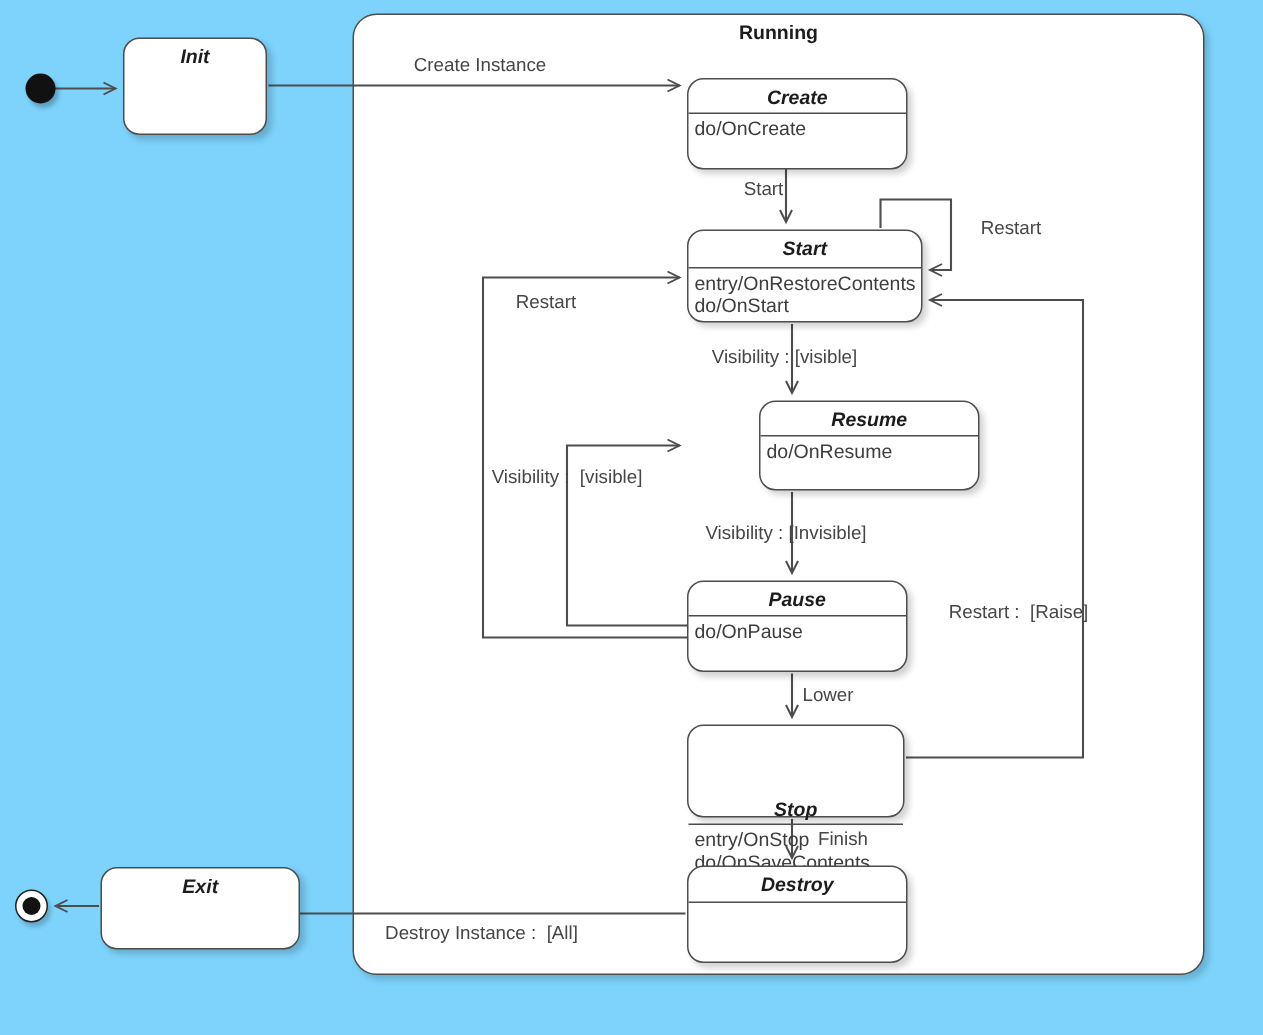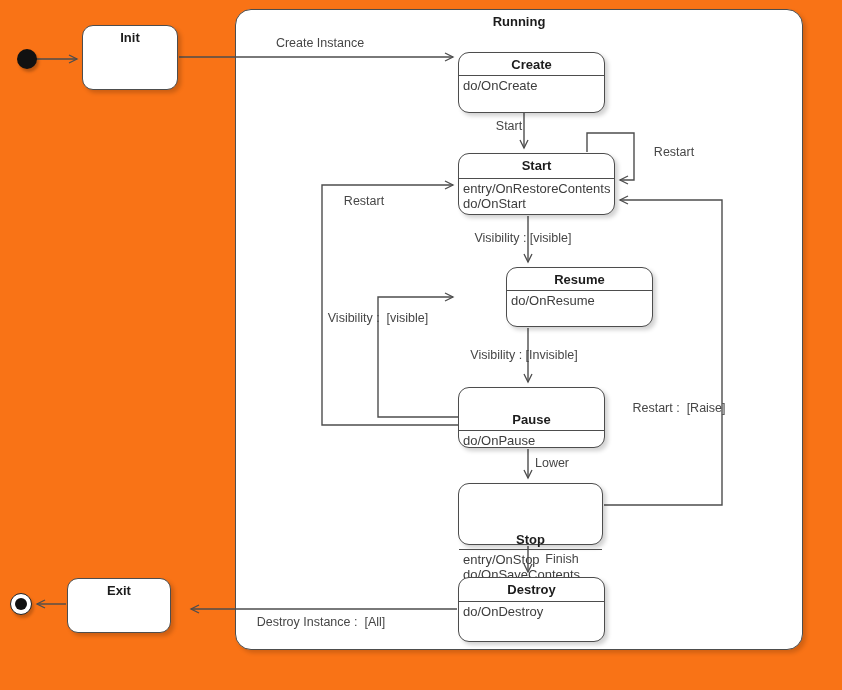--- a/index.html
+++ b/index.html
@@ -5,21 +5,21 @@
   html, body {
     margin: 0;
     padding: 0;
     background: #ffffff;
     font-family: "Liberation Sans", "DejaVu Sans", sans-serif;
   }
   .canvas {
     position: relative;
     width: 842px;
     height: 690px;
-    background: #f97316;
+    background: #7dd3fc;
     overflow: hidden;
   }
   svg.edge-layer {
     position: absolute;
     left: 0; top: 0;
     width: 842px; height: 690px;
     z-index: 2;
   }
   
   .composite {
@@ -51,46 +51,47 @@
     z-index: 3;
     box-sizing: border-box;
   }
   .state-title {
     text-align: center;
     font-weight: bold;
     font-size: 13px;
     color: #1c1c1c;
     padding-top: 4px;
     box-sizing: border-box;
+    font-style: italic;
   }
   .with-divider .state-title {
     border-bottom: 1.4px solid #4d4d4d;
   }
   .state-body {
     padding: 2px 4px 0 4px;
     font-size: 13px;
     color: #3d3d3d;
     line-height: 15px;
     white-space: nowrap;
     overflow: hidden;
   }
   .st-init    { left: 82px;  top: 25px;  width: 96px;  height: 65px; }
   .st-create  { left: 458px; top: 52px;  width: 147px; height: 61px; }
   .st-create .state-title  { height: 23px; }
   .st-start   { left: 458px; top: 153px; width: 157px; height: 62px; }
   .st-start .state-title   { height: 25px; }
   .st-resume  { left: 458px; top: 267px; width: 147px; height: 60px; margin-left: 48px; }
   .st-resume .state-title  { height: 23px; }
   .st-pause   { left: 458px; top: 387px; width: 147px; height: 61px; }
-  .st-pause .state-title   { height: 23px; margin-top: 20px; }
+  .st-pause .state-title   { height: 23px; }
   .st-stop    { left: 458px; top: 483px; width: 145px; height: 62px; }
   .st-stop .state-title    { height: 22px; margin-top: 44px; }
   .st-destroy { left: 458px; top: 577px; width: 147px; height: 65px; }
   .st-destroy .state-title { height: 24px; }
-  .st-exit    { left: 67px;  top: 578px; width: 104px; height: 55px; }
+  .st-exit    { left: 67px;  top: 578px; width: 133px; height: 55px; }
   
   .initial-node {
     position: absolute;
     left: 17px; top: 49px;
     width: 20px; height: 20px;
     background: #111111;
     border-radius: 50%;
     box-shadow: 2px 3px 3px rgba(0,0,0,0.25);
     z-index: 3;
   }
@@ -211,23 +212,20 @@
   <div class="state st-stop with-divider">
     <div class="state-title">Stop</div>
     <div class="state-body">
       <div class="body-line">entry/OnStop</div>
       <div class="body-line">do/OnSaveContents</div>
     </div>
   </div>
 
   <div class="state st-destroy with-divider">
     <div class="state-title">Destroy</div>
-    <div class="state-body">
-      <div class="body-line">do/OnDestroy</div>
-    </div>
   </div>
 
   <div class="edge-label lbl-create-instance">Create Instance</div>
   <div class="edge-label lbl-start">Start</div>
   <div class="edge-label lbl-restart-self">Restart</div>
   <div class="edge-label lbl-restart-left">Restart</div>
   <div class="edge-label lbl-vis-visible">Visibility : [visible]</div>
   <div class="edge-label lbl-vis-visible-left">Visibility :  [visible]</div>
   <div class="edge-label lbl-vis-invisible">Visibility : [Invisible]</div>
   <div class="edge-label lbl-restart-raise">Restart :  [Raise]</div>

